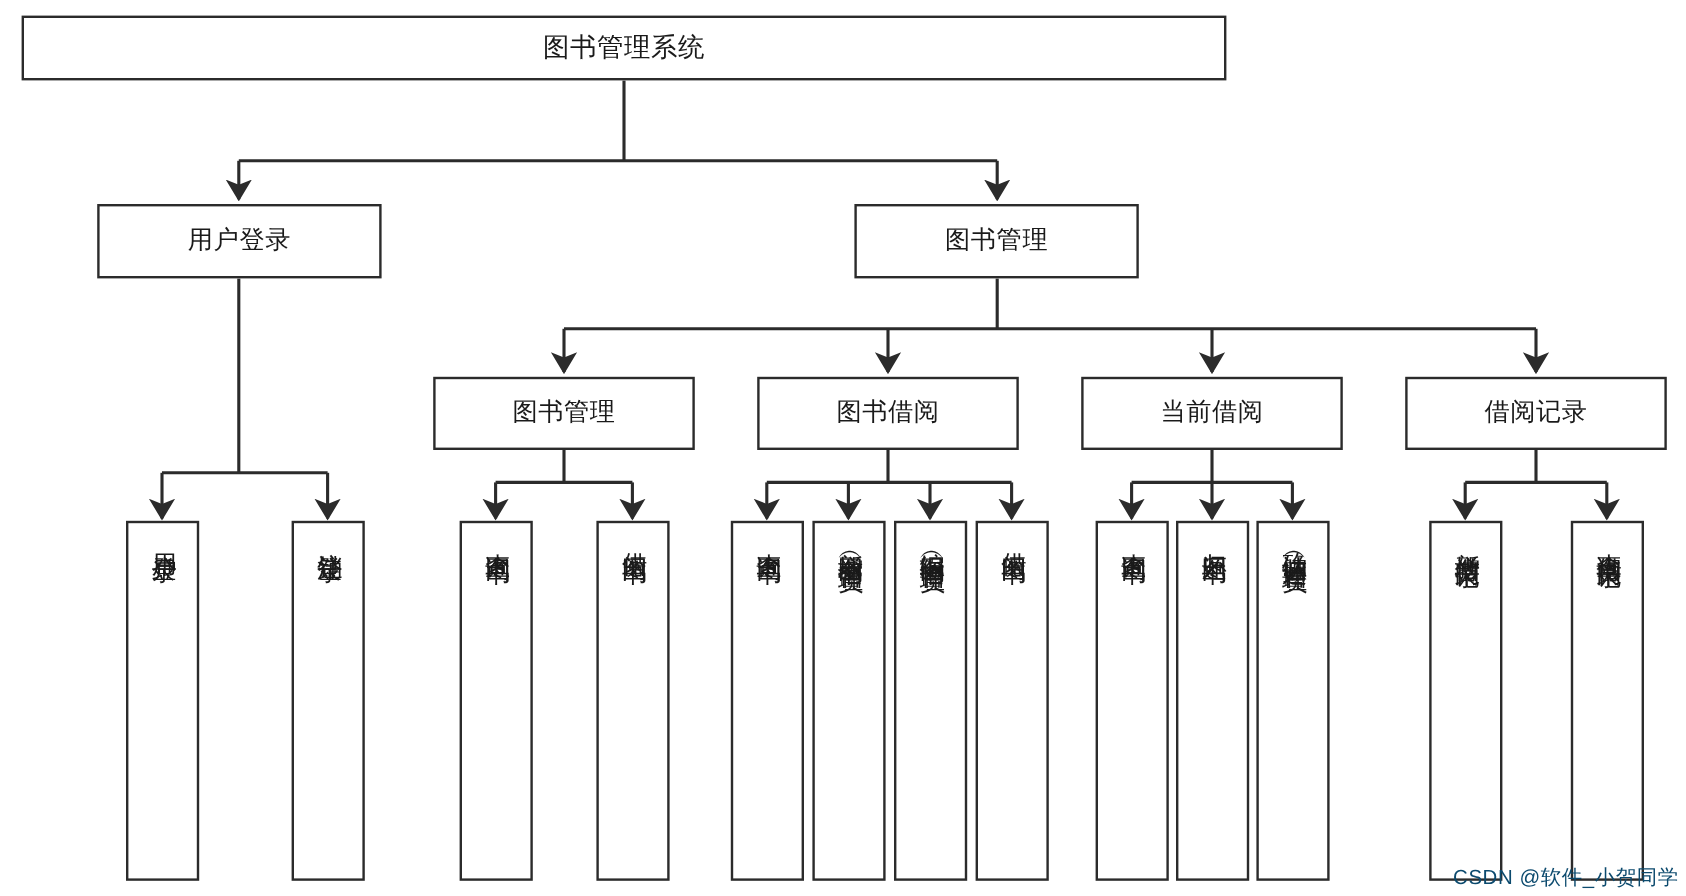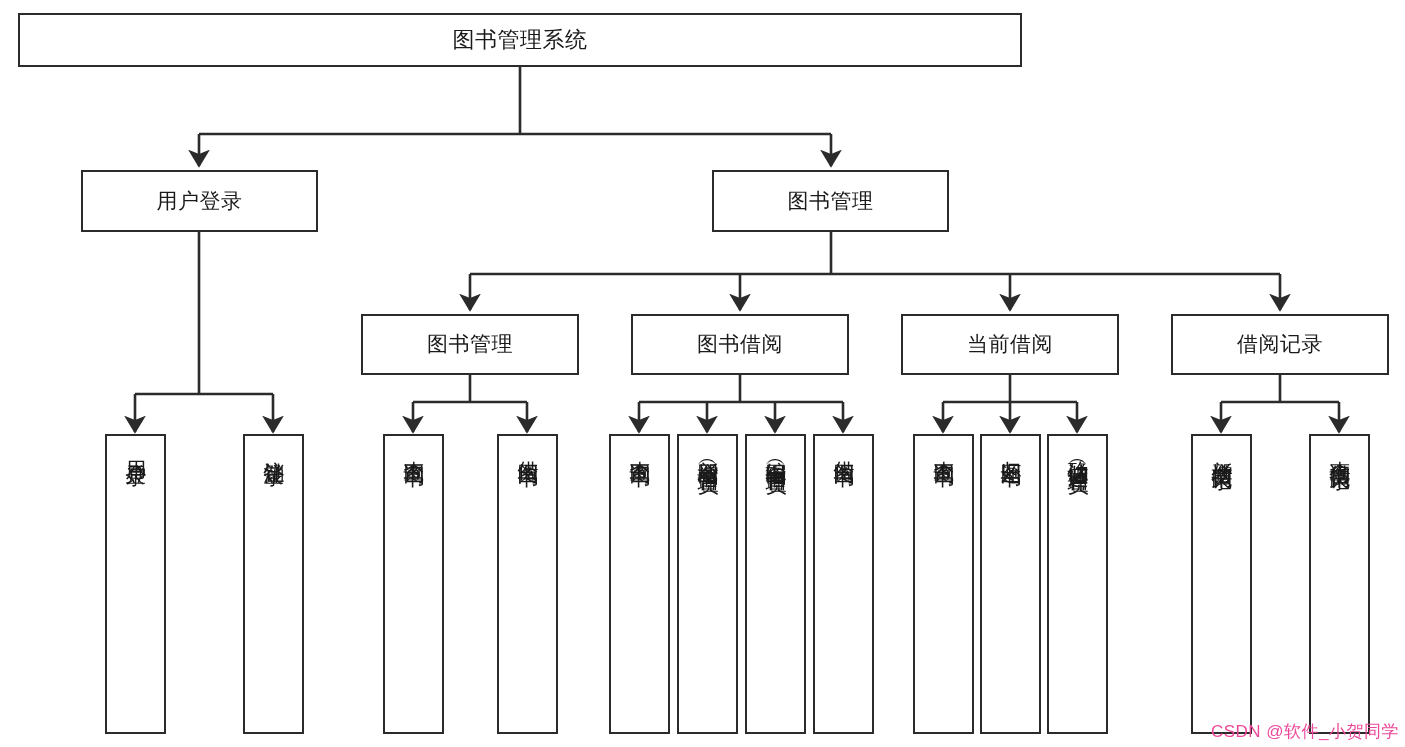--- a/index.html
+++ b/index.html
@@ -55,21 +55,21 @@
     line-height: 1.18;
     letter-spacing: 2px;
     white-space: normal;
     max-height: 280px;
   }
   .watermark {
     position: absolute;
     right: 6px;
     bottom: 4px;
     font-size: 17px;
-    color: #ec4899;
+    color: #0c4a6e;
     white-space: nowrap;
     letter-spacing: 0.5px;
   }
 </style>
 </head>
 <body>
 
 <div id="canvas">
 
   <svg id="wires" viewBox="0 0 1405 747" xmlns="http://www.w3.org/2000/svg">

